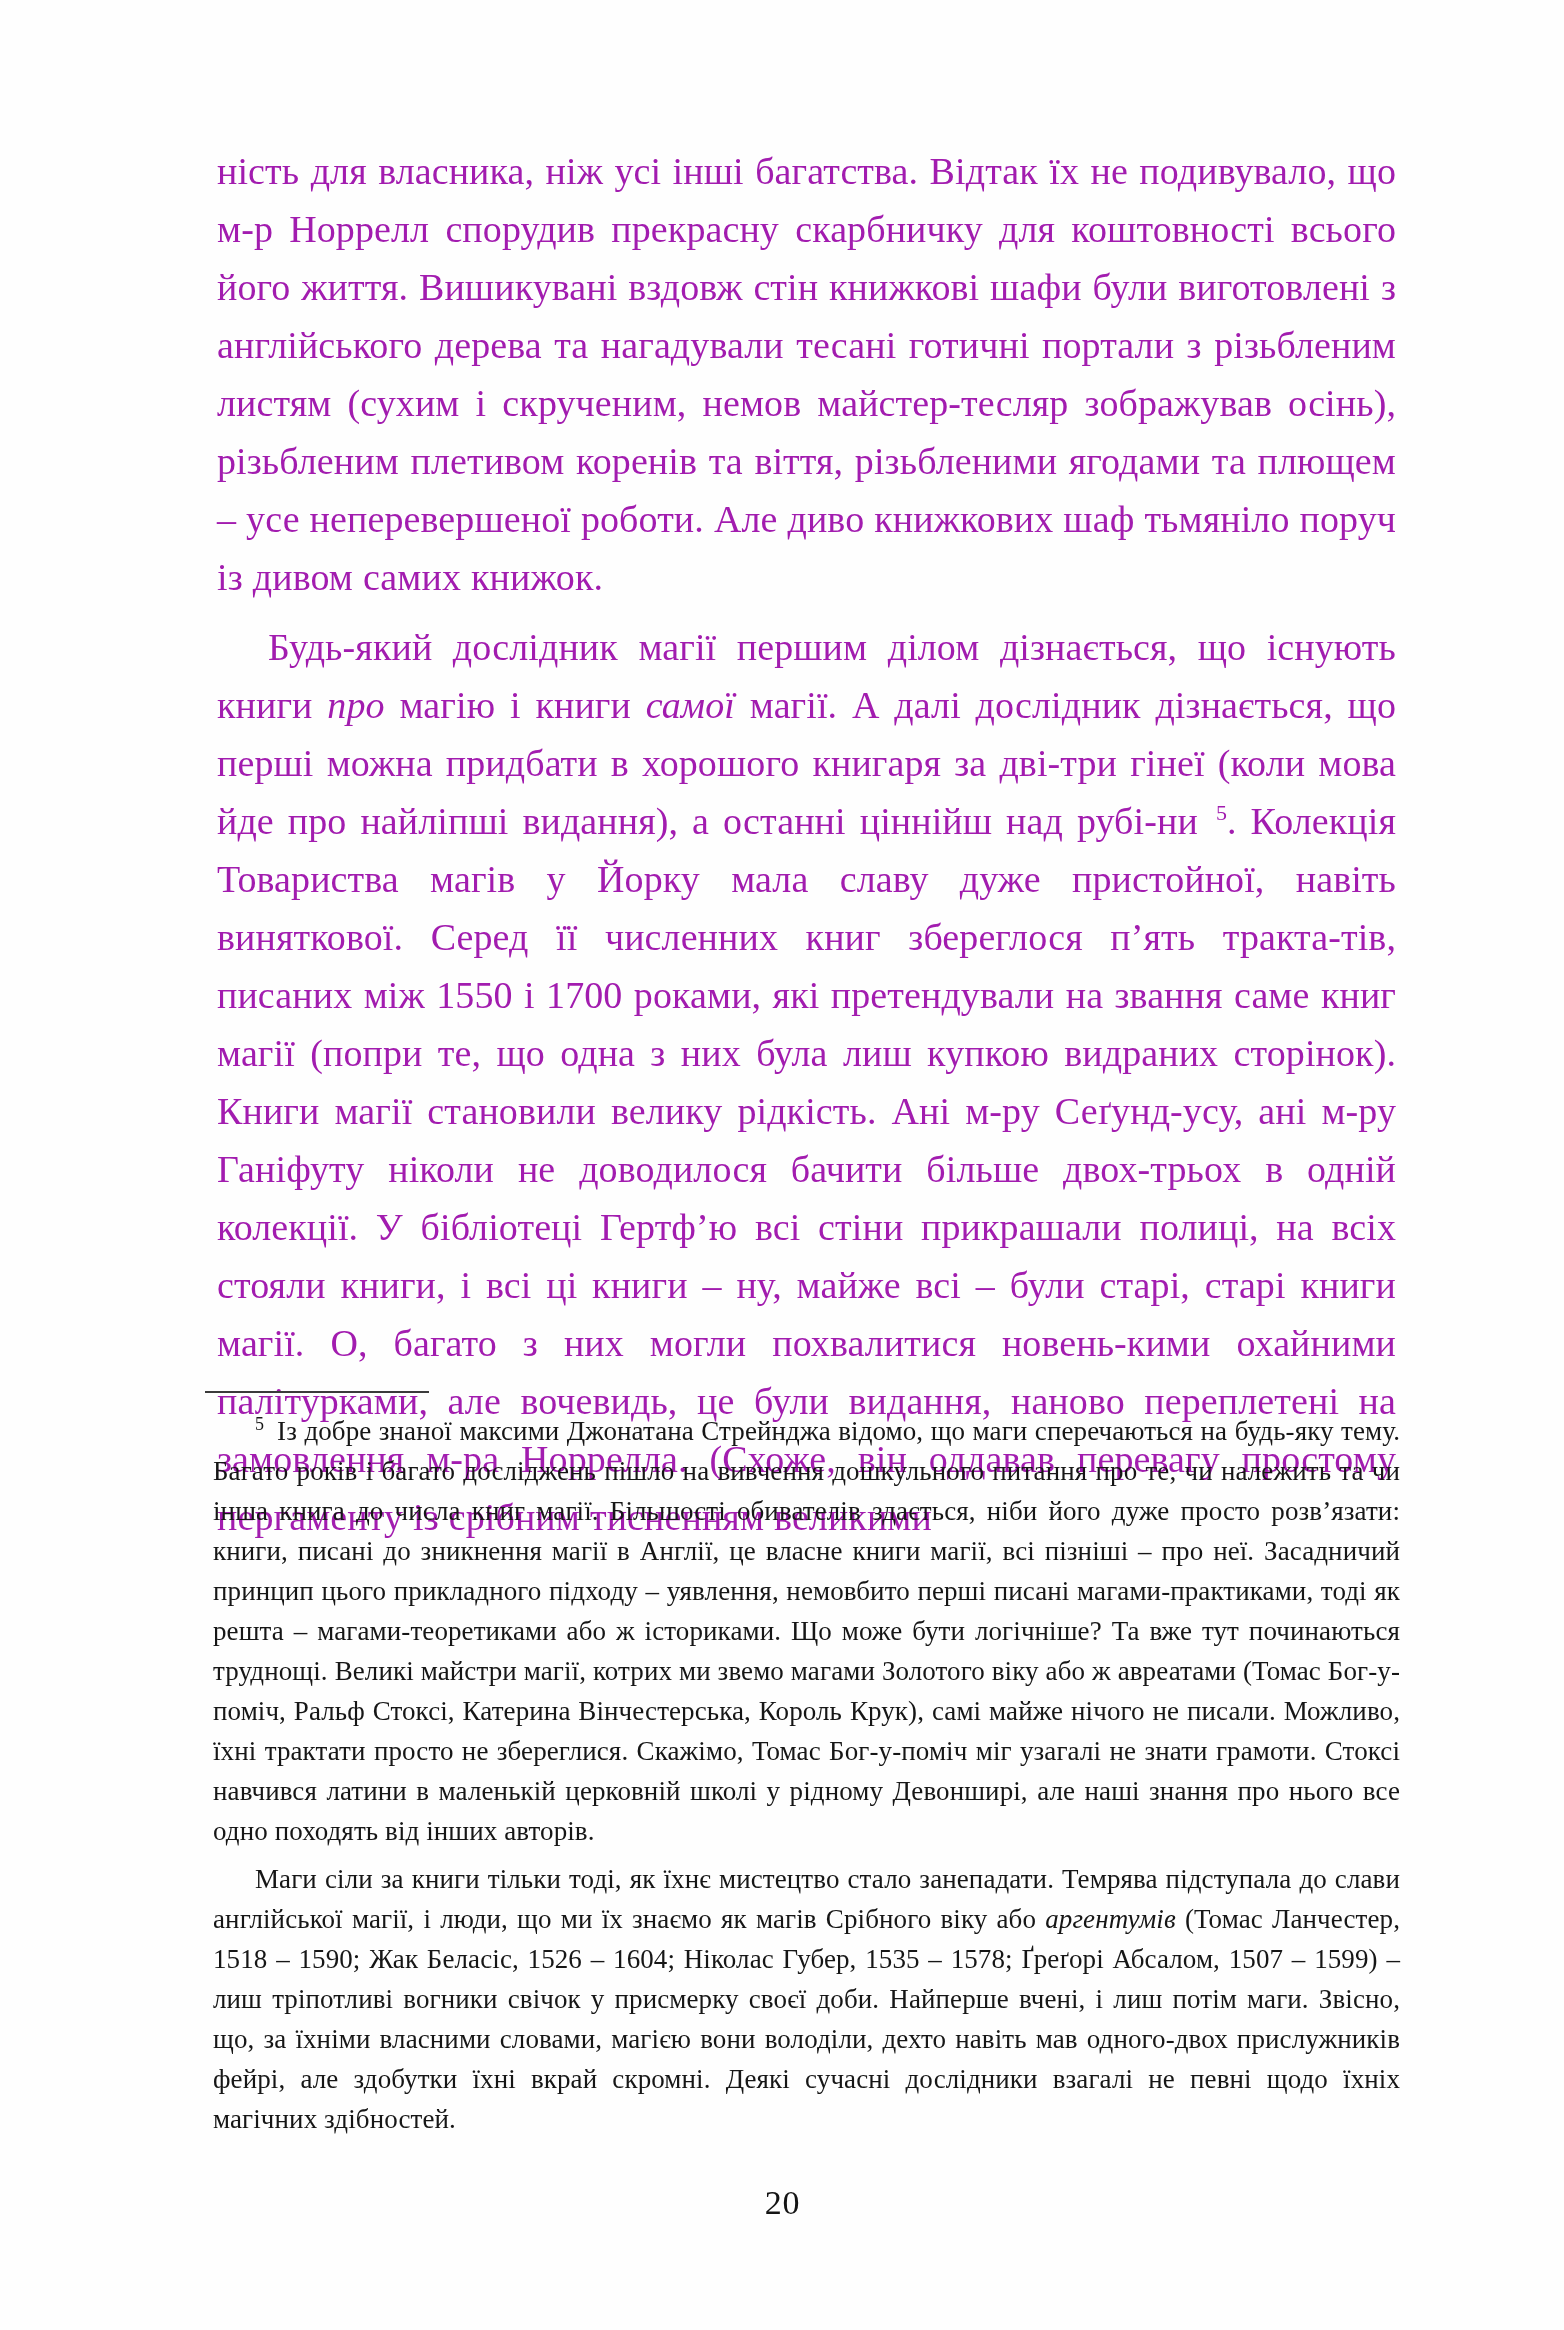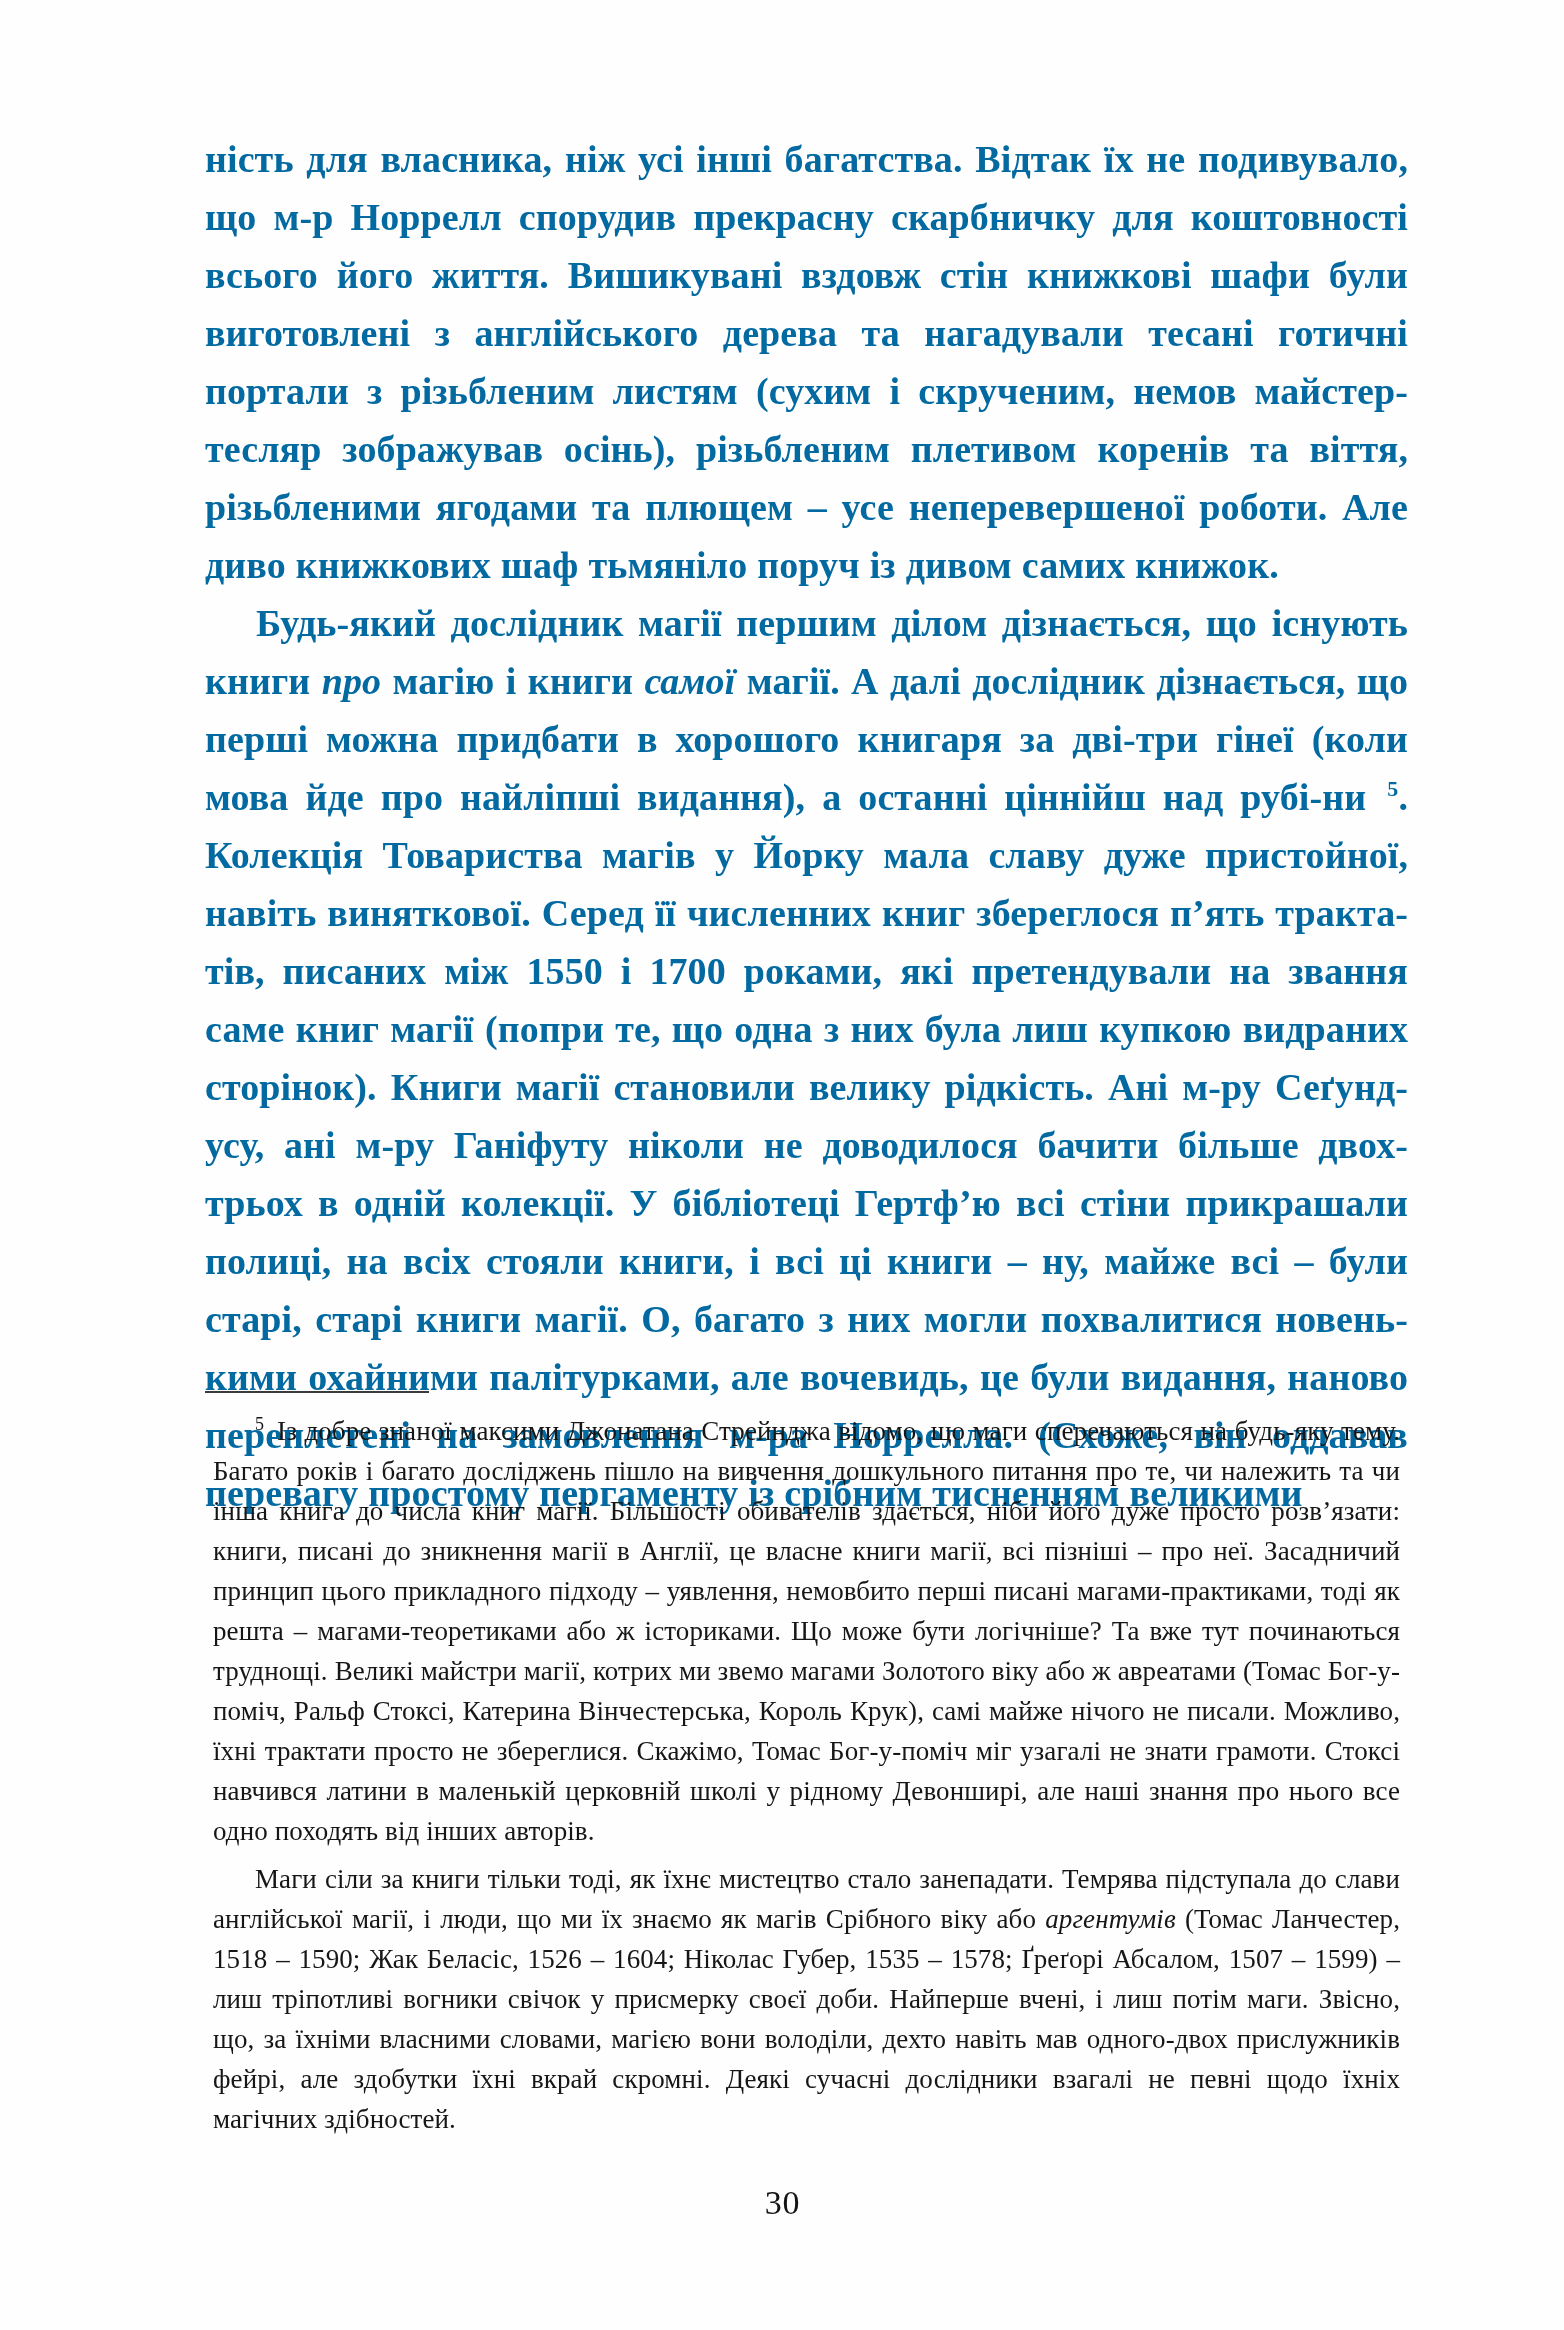--- a/index.html
+++ b/index.html
@@ -30,26 +30,25 @@
     left: 205px;
     top: 130px;
     width: 1203px;
   }
 
   .body-par {
     font-size: 38px;
     line-height: 58px;
     text-align: justify;
     text-justify: inter-word;
-    margin: 0;
-    color: #0369a1;
+    margin: 12px;
+    color: #a21caf;
     letter-spacing: 0.1px;
     word-spacing: 0.4px;
     hyphens: manual;
-    font-weight: bold;
   }
   .body-par.indent {
     text-indent: 51px;
   }
   .body-par + .body-par {
     margin-top: 0;
   }
 
   em, .ital {
     font-style: italic;
@@ -117,16 +116,16 @@
     <p class="body-par" id="par0"><span>ність для власника, ніж усі інші багатства. Відтак їх не подивувало, що м-р Норрелл спорудив прекрасну скарбничку для коштовності всього його життя. Вишикувані вздовж стін книжкові шафи були виготовлені з англійського дерева та нагадували тесані готичні портали з різьбленим листям (сухим і скрученим, немов майстер-тесляр зображував осінь), різьбленим плетивом коренів та віття, різьбленими ягодами та плющем – усе неперевершеної роботи. Але диво книжкових шаф тьмяніло поруч із дивом самих книжок.</span></p>
     <p class="body-par indent" id="par1"><span>Будь-який дослідник магії першим ділом дізнається, що існують книги </span><em>про</em><span> магію і книги </span><em>самої</em><span> магії. А далі дослідник дізнається, що перші можна придбати в хорошого книгаря за дві-три гінеї (коли мова йде про найліпші видання), а останні ціннійш над рубі-ни </span><sup class="fnref">5</sup><span>. Колекція Товариства магів у Йорку мала славу дуже пристойної, навіть виняткової. Серед її численних книг збереглося п’ять тракта-тів, писаних між 1550 і 1700 роками, які претендували на звання саме книг магії (попри те, що одна з них була лиш купкою видраних сторінок). Книги магії становили велику рідкість. Ані м-ру Сеґунд-усу, ані м-ру Ганіфуту ніколи не доводилося бачити більше двох-трьох в одній колекції. У бібліотеці Гертф’ю всі стіни прикрашали полиці, на всіх стояли книги, і всі ці книги – ну, майже всі – були старі, старі книги магії. О, багато з них могли похвалитися новень-кими охайними палітурками, але вочевидь, це були видання, наново переплетені на замовлення м-ра Норрелла. (Схоже, він оддавав перевагу простому пергаменту із срібним тисненням великими</span></p>
   </div>
 
   <div class="footnote-area">
     <div class="fn-rule"></div>
     <p class="fn-par indent" id="fn0"><span class="fn-marker">5</span><span>Із добре знаної максими Джонатана Стрейнджа відомо, що маги сперечаються на будь-яку тему. Багато років і багато досліджень пішло на вивчення дошкульного питання про те, чи належить та чи інша книга до числа книг магії. Більшості обивателів здається, ніби його дуже просто розв’язати: книги, писані до зникнення магії в Англії, це власне книги магії, всі пізніші – про неї. Засадничий принцип цього прикладного підходу – уявлення, немовбито перші писані магами-практиками, тоді як решта – магами-теоретиками або ж істориками. Що може бути логічніше? Та вже тут починаються труднощі. Великі майстри магії, котрих ми звемо магами Золотого віку або ж авреатами (Томас Бог-у-поміч, Ральф Стоксі, Катерина Вінчестерська, Король Крук), самі майже нічого не писали. Можливо, їхні трактати просто не збереглися. Скажімо, Томас Бог-у-поміч міг узагалі не знати грамоти. Стоксі навчився латини в маленькій церковній школі у рідному Девонширі, але наші знання про нього все одно походять від інших авторів.</span></p>
     <p class="fn-par indent" id="fn1"><span>Маги сіли за книги тільки тоді, як їхнє мистецтво стало занепадати. Темрява підступала до слави англійської магії, і люди, що ми їх знаємо як магів Срібного віку або </span><em>аргентумів</em><span> (Томас Ланчестер, 1518 – 1590; Жак Беласіс, 1526 – 1604; Ніколас Губер, 1535 – 1578; Ґреґорі Абсалом, 1507 – 1599) – лиш тріпотливі вогники свічок у присмерку своєї доби. Найперше вчені, і лиш потім маги. Звісно, що, за їхніми власними словами, магією вони володіли, дехто навіть мав одного-двох прислужників фейрі, але здобутки їхні вкрай скромні. Деякі сучасні дослідники взагалі не певні щодо їхніх магічних здібностей.</span></p>
   </div>
 
-  <div class="folio">30</div>
+  <div class="folio">20</div>
 
 </div>
 
 
 </body></html>

